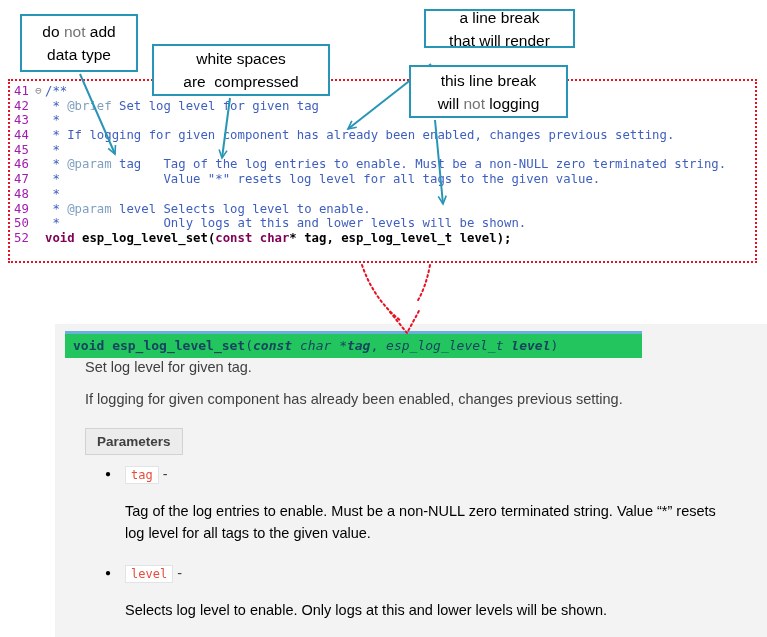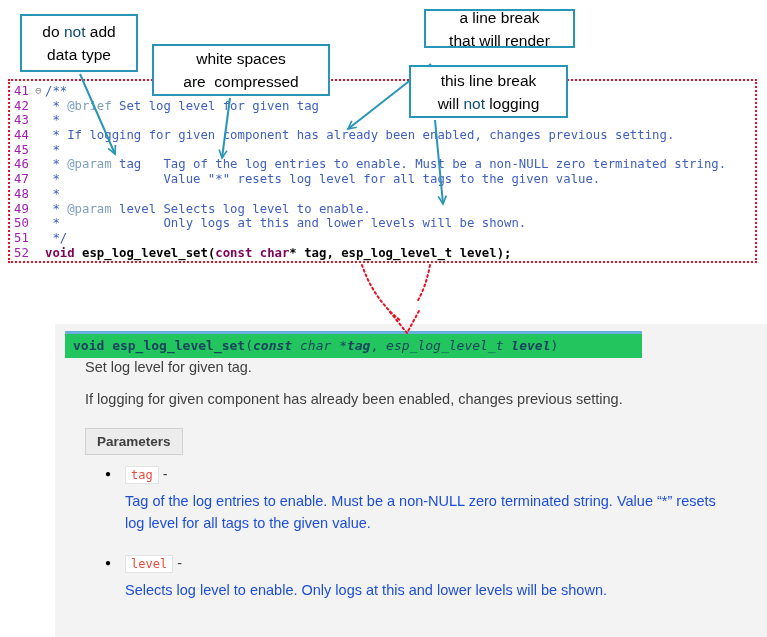--- a/index.html
+++ b/index.html
@@ -19,42 +19,42 @@
 .seg-pl{color:#000;font-weight:bold}
 
 
 .overlay{position:absolute;left:0;top:0;z-index:6;pointer-events:none}
 .tl{stroke:#2795b5;stroke-width:2}
 .rd path{stroke:#e81123;stroke-width:2;fill:none;stroke-dasharray:2 3;stroke-linecap:round}
 
 
 .callout{position:absolute;background:#fff;border:2px solid #2795b5;z-index:7;display:flex;flex-direction:column;justify-content:center;align-items:center;font-size:15.5px;color:#000}
 .callout .cl{white-space:pre;line-height:23px;text-align:center}
-.red{color:#0c4a6e}
+.red{color:#737373}
 .c1{left:20px;top:14px;width:118px;height:58px}
 .c2{left:152px;top:44px;width:178px;height:52px}
 .c3{left:424px;top:9px;width:151px;height:39px}
 .c4{left:409px;top:65px;width:159px;height:53px}
 
 
 .docs-panel{position:absolute;left:55px;top:324px;width:712px;height:313px;background:#f3f3f3;z-index:2;padding:7px 0 0 10px}
 .signature{width:577px;height:27px;background:#22c55e;border-top:3px solid #6ab0de;font-family:"DejaVu Sans Mono",monospace;font-size:13px;line-height:23px;padding-left:8px;color:#17455e}
 .sg-b{font-weight:bold}
 .sg-bi{font-weight:bold;font-style:italic}
 .sg-i{font-style:italic}
 .docs-content{margin-left:20px}
 .dp{font-size:14.5px;color:#404040;margin-top:16px}
 .dp1{margin-top:1px}
 .params-label{display:inline-block;margin-top:21px;padding:5px 11px;background:#ececec;border:1px solid #d2d2d2;font-size:13.5px;font-weight:bold;color:#404040}
 .params{list-style:none;margin-top:10px}
 .param-item{position:relative;padding-left:40px;margin-bottom:20px}
 .param-item::before{content:"●";position:absolute;left:20px;top:3px;font-size:10px;color:#000}
 .chip{font-family:"DejaVu Sans Mono",monospace;font-size:12px;color:#e74c3c;background:#fff;border:1px solid #e1e4e5;padding:1px 5px}
 .pdash{color:#404040;font-size:14.5px}
-.param-desc{margin-top:7px;font-size:14.5px;color:#1d4ed8;line-height:22px;max-width:612px}
+.param-desc{margin-top:17px;font-size:14.5px;color:#000000;line-height:22px;max-width:612px}
 </style>
 </head>
 <body>
 
 <div class="canvas">
 
   <div class="editor-rect">
     <div>
         <div class="code-line">
           <span class="ln">41</span>
@@ -98,25 +98,20 @@
         </div>
         <div class="code-line">
           <span class="ln">49</span>
           <span class="fold"></span>
           <span class="code-text"><span class="seg-cm"> * </span><span class="seg-tg">@param</span><span class="seg-cm"> level Selects log level to enable.</span></span>
         </div>
         <div class="code-line">
           <span class="ln">50</span>
           <span class="fold"></span>
           <span class="code-text"><span class="seg-cm"> *              Only logs at this and lower levels will be shown.</span></span>
-        </div>
-        <div class="code-line">
-          <span class="ln">51</span>
-          <span class="fold"></span>
-          <span class="code-text"><span class="seg-cm"> */</span></span>
         </div>
         <div class="code-line">
           <span class="ln">52</span>
           <span class="fold"></span>
           <span class="code-text"><span class="seg-kw">void</span><span class="seg-pl"> esp_log_level_set(</span><span class="seg-kw">const</span><span class="seg-pl"> </span><span class="seg-kw">char</span><span class="seg-pl">* tag, esp_log_level_t level);</span></span>
         </div>
       </div>
   </div>
 
   <svg class="overlay" width="767" height="637" viewBox="0 0 767 637">

